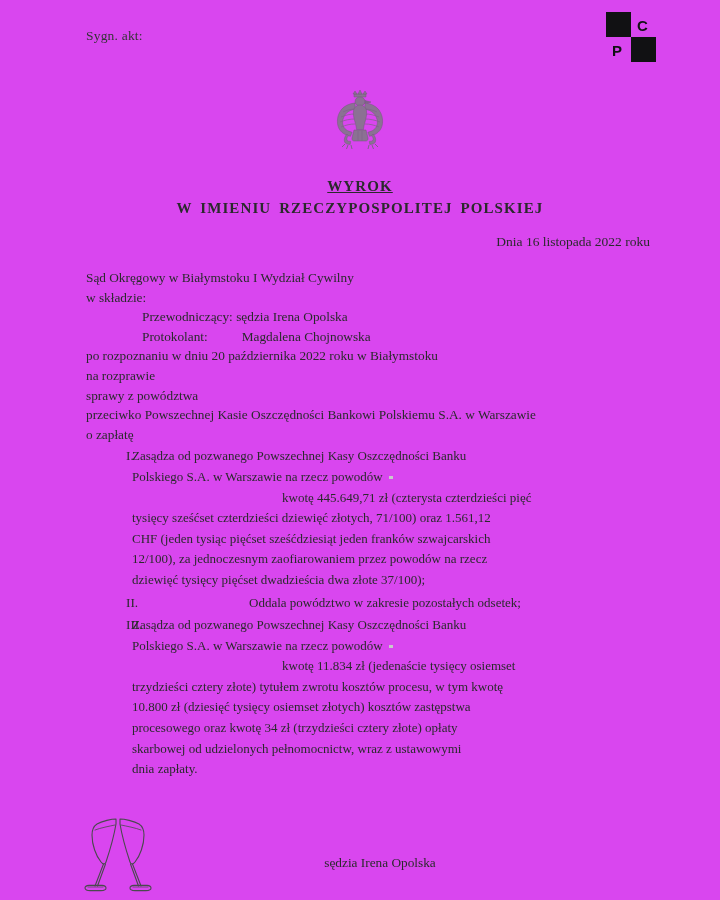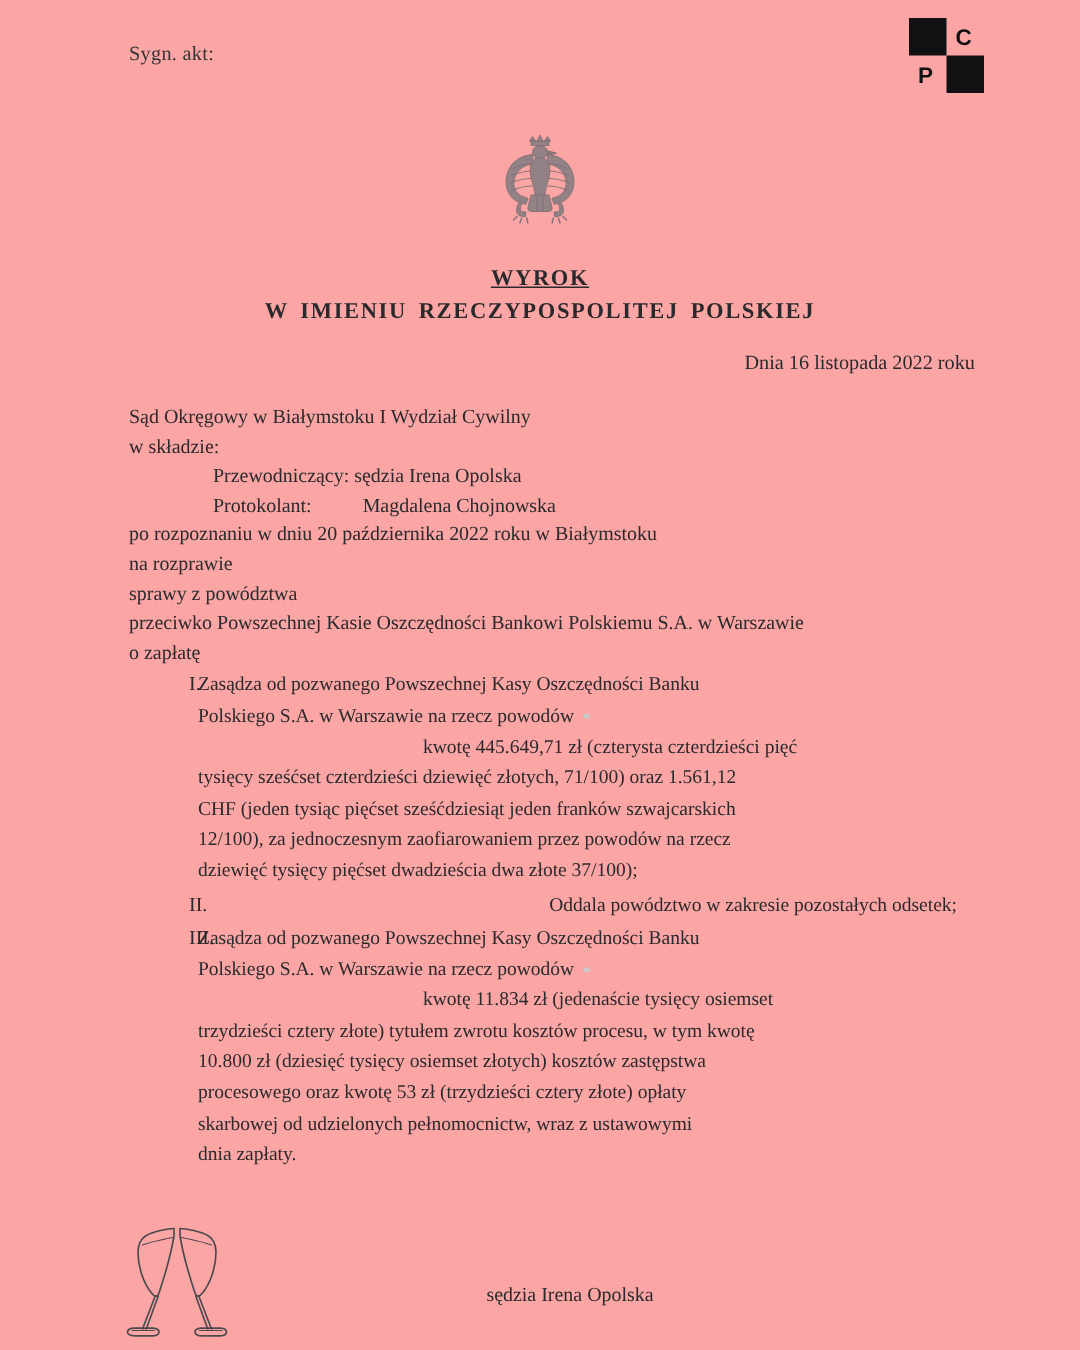--- a/index.html
+++ b/index.html
@@ -10,21 +10,21 @@
   body {
     font-family: "Liberation Serif", "DejaVu Serif", serif;
     color: #2a2a2c;
     -webkit-font-smoothing: antialiased;
   }
   #page {
     position: relative;
     width: 720px;
     height: 900px;
     margin: 0 auto;
-    background: #fca5a5;
+    background: #d946ef;
     overflow: hidden;
   }
 
   
   .sygn {
     position: absolute;
     left: 86px;
     top: 28px;
     font-size: 13.5px;
     letter-spacing: .2px;
@@ -125,21 +125,21 @@
     line-height: 20.6px;
   }
   .item-body {
     flex: 1 1 auto;
     text-align: justify;
     text-justify: inter-word;
     font-size: 13px;
     line-height: 20.6px;
     hyphens: none;
   }
-  .item-body.single { text-align: right; }
+  .item-body.single { text-align: center; }
   .amount-lead { display: inline-block; width: 150px; }
 
   
   .signature {
     position: absolute;
     left: 0;
     right: 0;
     top: 855px;
     text-align: center;
     font-size: 13.3px;
@@ -257,21 +257,21 @@
     </div>
 
     <div class="item">
       <div class="item-num">III.</div>
       <div class="item-body">
         <div style="text-align:justify">Zasądza od pozwanego Powszechnej Kasy Oszczędności Banku</div>
         <div><span>Polskiego S.A.  w  Warszawie na rzecz powodów</span><span class="redact-dot"></span></div>
         <div><span class="amount-lead"></span><span>kwotę 11.834 zł (jedenaście tysięcy osiemset</span></div>
         <div style="text-align:justify">trzydzieści cztery złote) tytułem zwrotu kosztów procesu, w tym kwotę</div>
         <div style="text-align:justify">10.800 zł (dziesięć tysięcy osiemset złotych) kosztów zastępstwa</div>
-        <div style="text-align:justify">procesowego oraz kwotę 53 zł (trzydzieści cztery złote) opłaty</div>
+        <div style="text-align:justify">procesowego oraz kwotę 34 zł (trzydzieści cztery złote) opłaty</div>
         <div style="text-align:justify">skarbowej od udzielonych pełnomocnictw, wraz z ustawowymi</div>
         <div>dnia zapłaty.</div>
       </div>
     </div>
 
   </div>
 
   <div class="glasses">
     <svg viewBox="0 0 96 78" width="96" height="78" aria-hidden="true">
       <g fill="none" stroke="#4a4a4e" stroke-width="1.1" stroke-linejoin="round" stroke-linecap="round">

